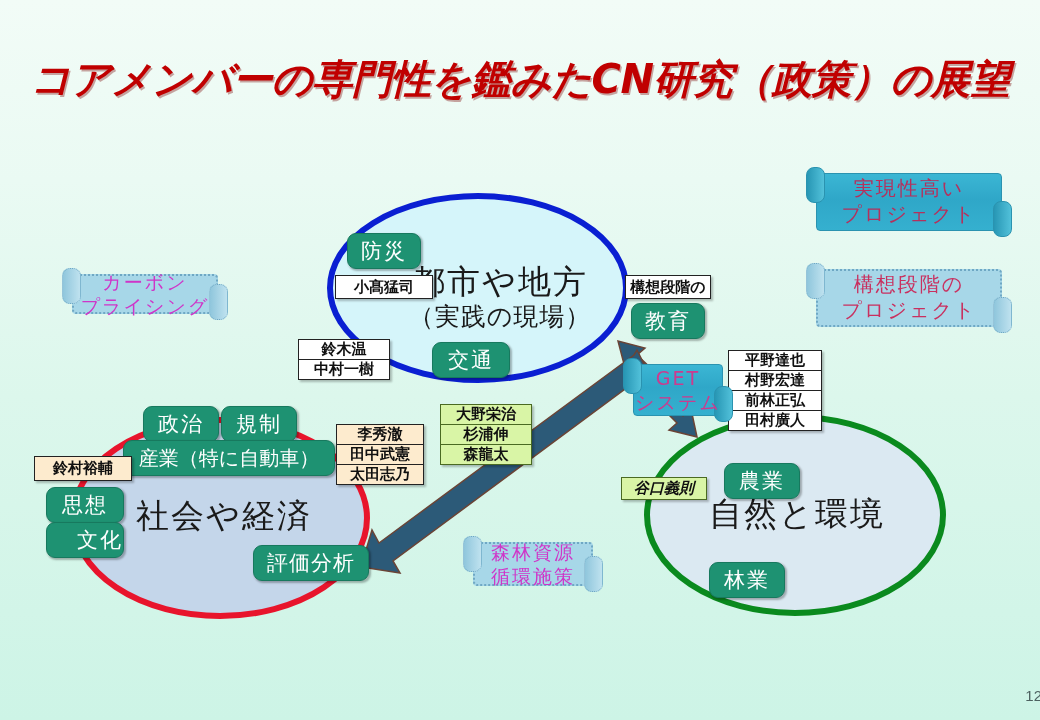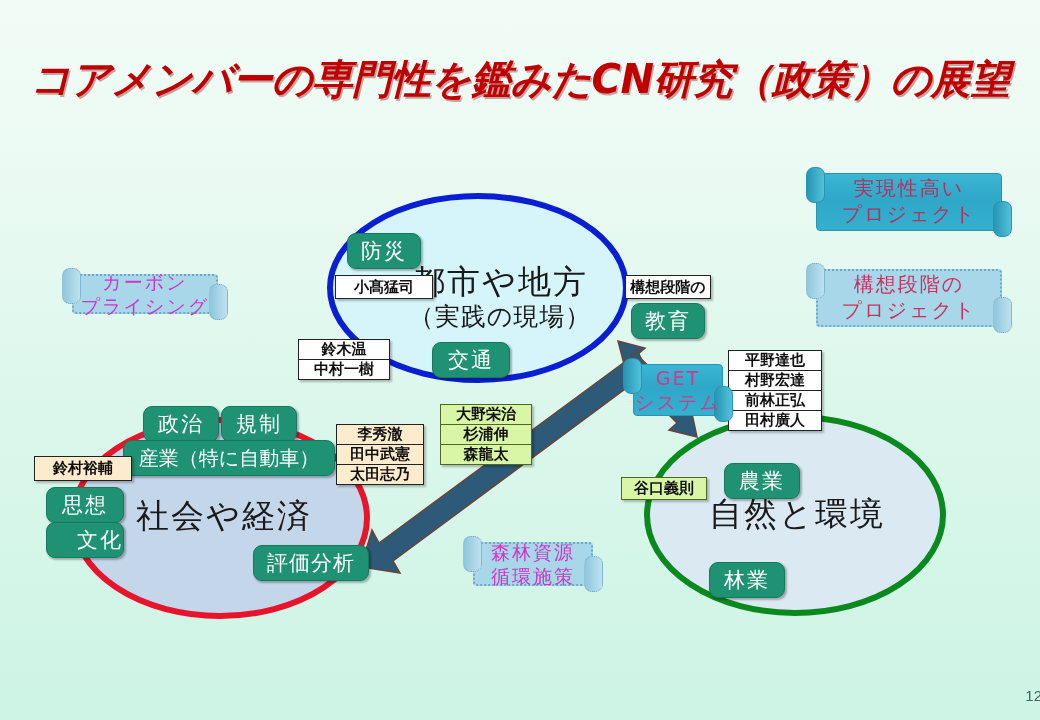--- a/index.html
+++ b/index.html
@@ -284,21 +284,21 @@
     <div class="nrow" style="height:19px;">太田志乃</div>
   </div>
 
   <div class="namebox green" style="left:440px; top:404px; width:90px; font-size:15px;">
     <div class="nrow" style="height:19px;">大野栄治</div>
     <div class="nrow" style="height:19px;">杉浦伸</div>
     <div class="nrow" style="height:19px;">森龍太</div>
   </div>
 
   <div class="namebox green" style="left:621px; top:477px; width:84px; font-size:15px;">
-    <div class="nrow" style="height:21px;">谷口義則</div>
+    <div class="nrow" style="height:21px;font-style:italic;">谷口義則</div>
   </div>
 
   <div class="namebox" style="left:728px; top:350px; width:92px; font-size:15px;">
     <div class="nrow" style="height:19px;">平野達也</div>
     <div class="nrow" style="height:19px;">村野宏達</div>
     <div class="nrow" style="height:19px;">前林正弘</div>
     <div class="nrow" style="height:19px;">田村廣人</div>
   </div>
 
   <div class="scroll dotted" style="left:62px; top:268px; width:166px; height:52px;">

